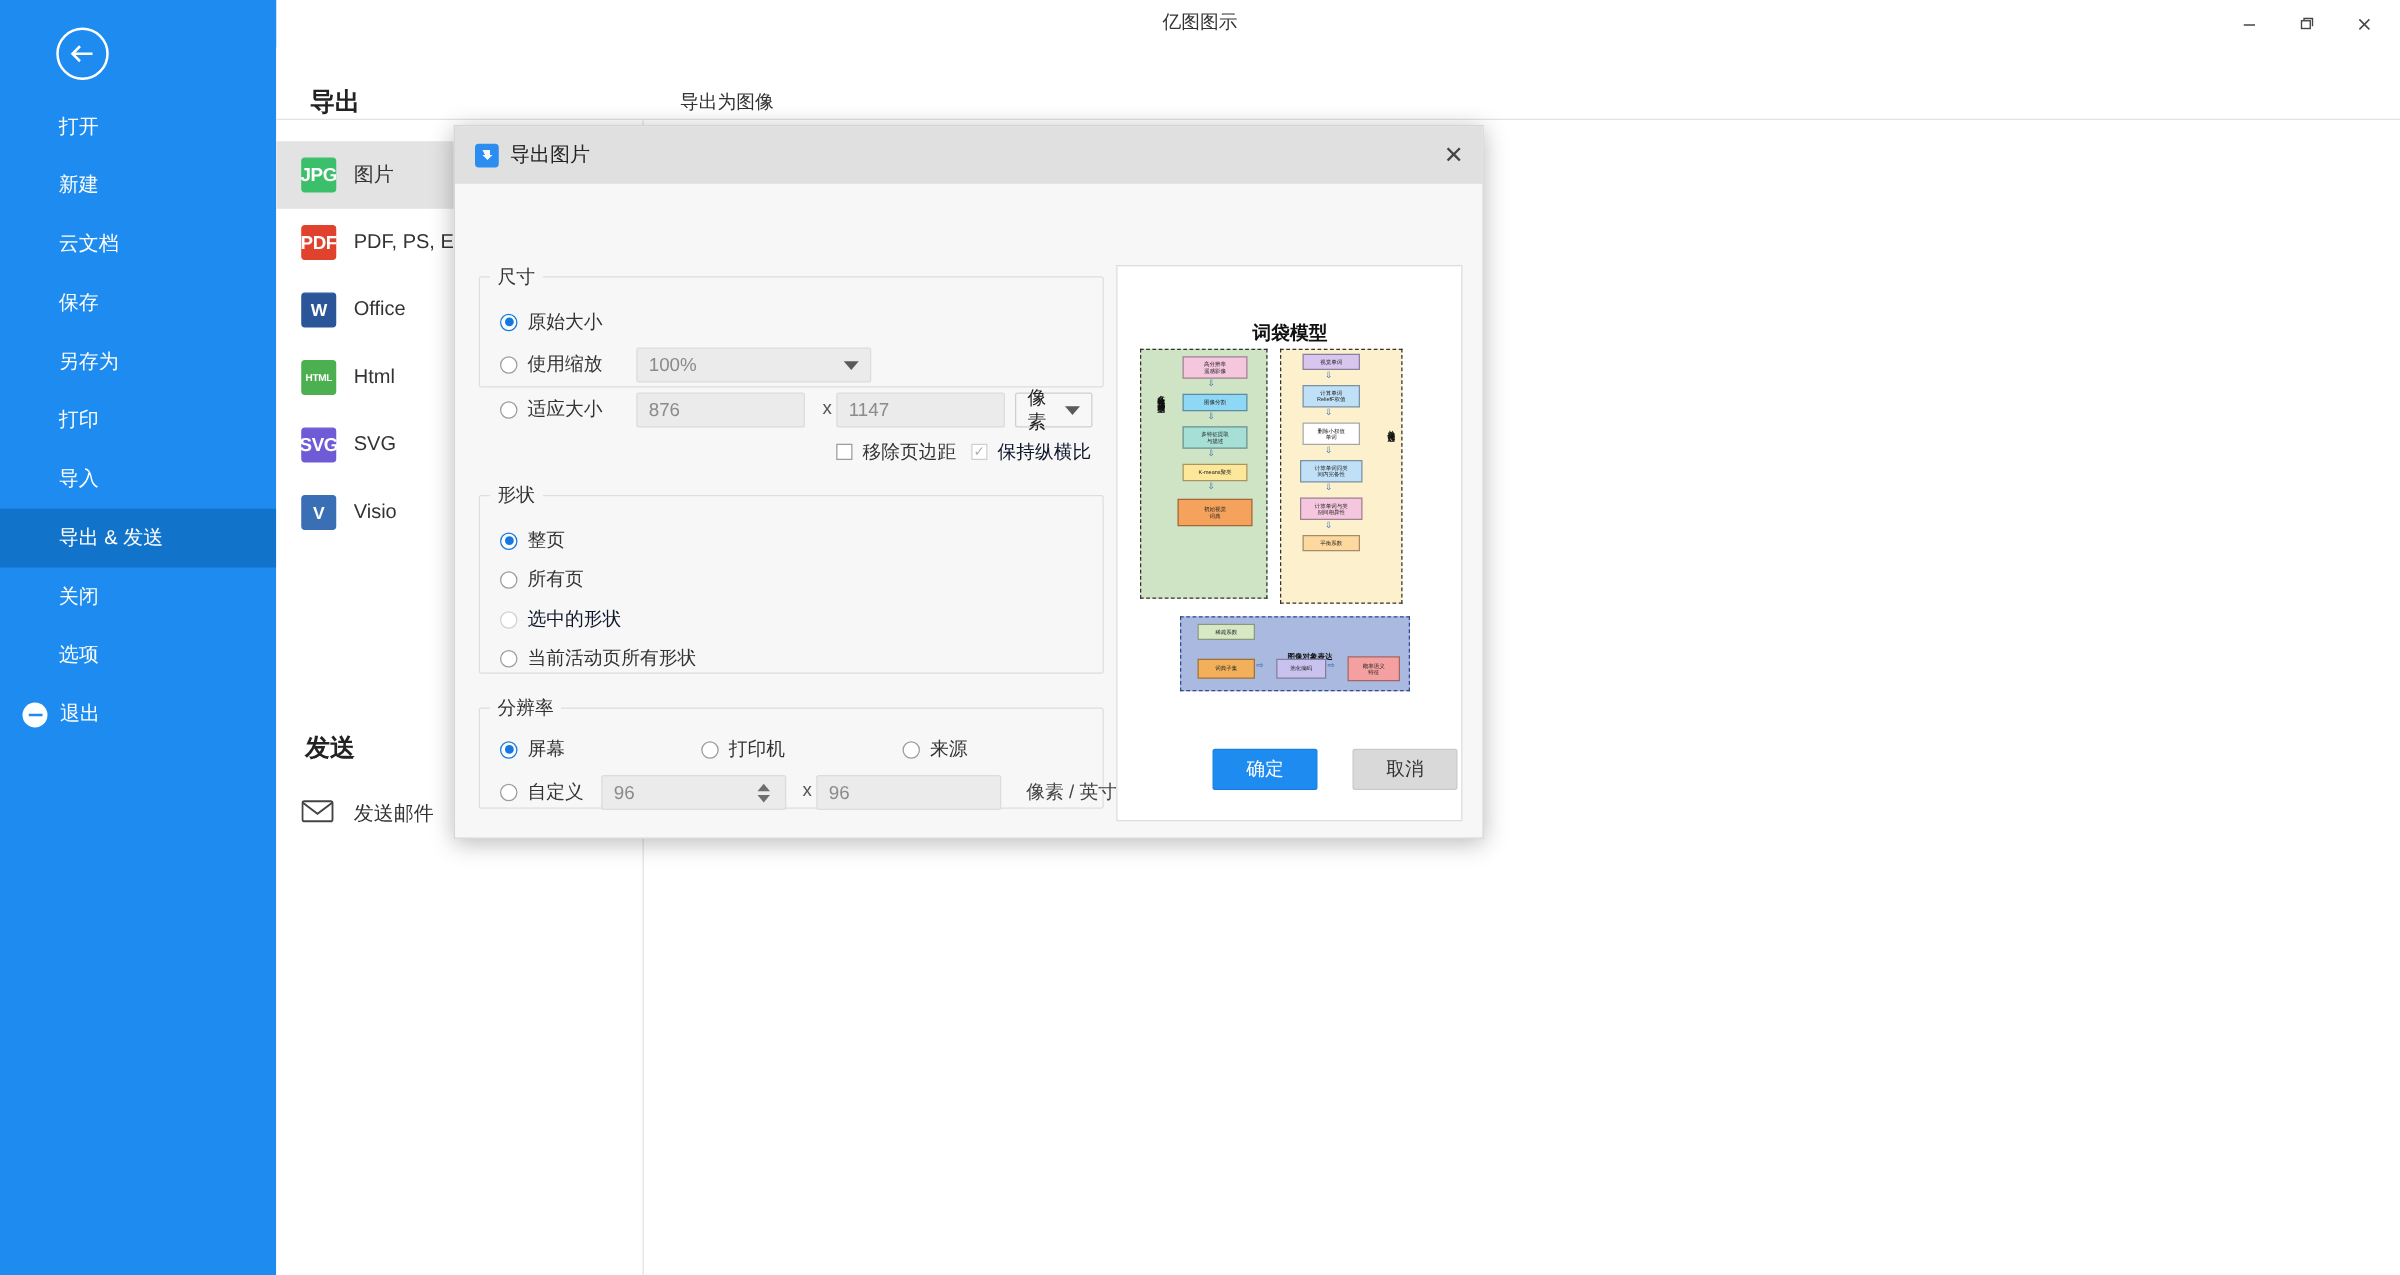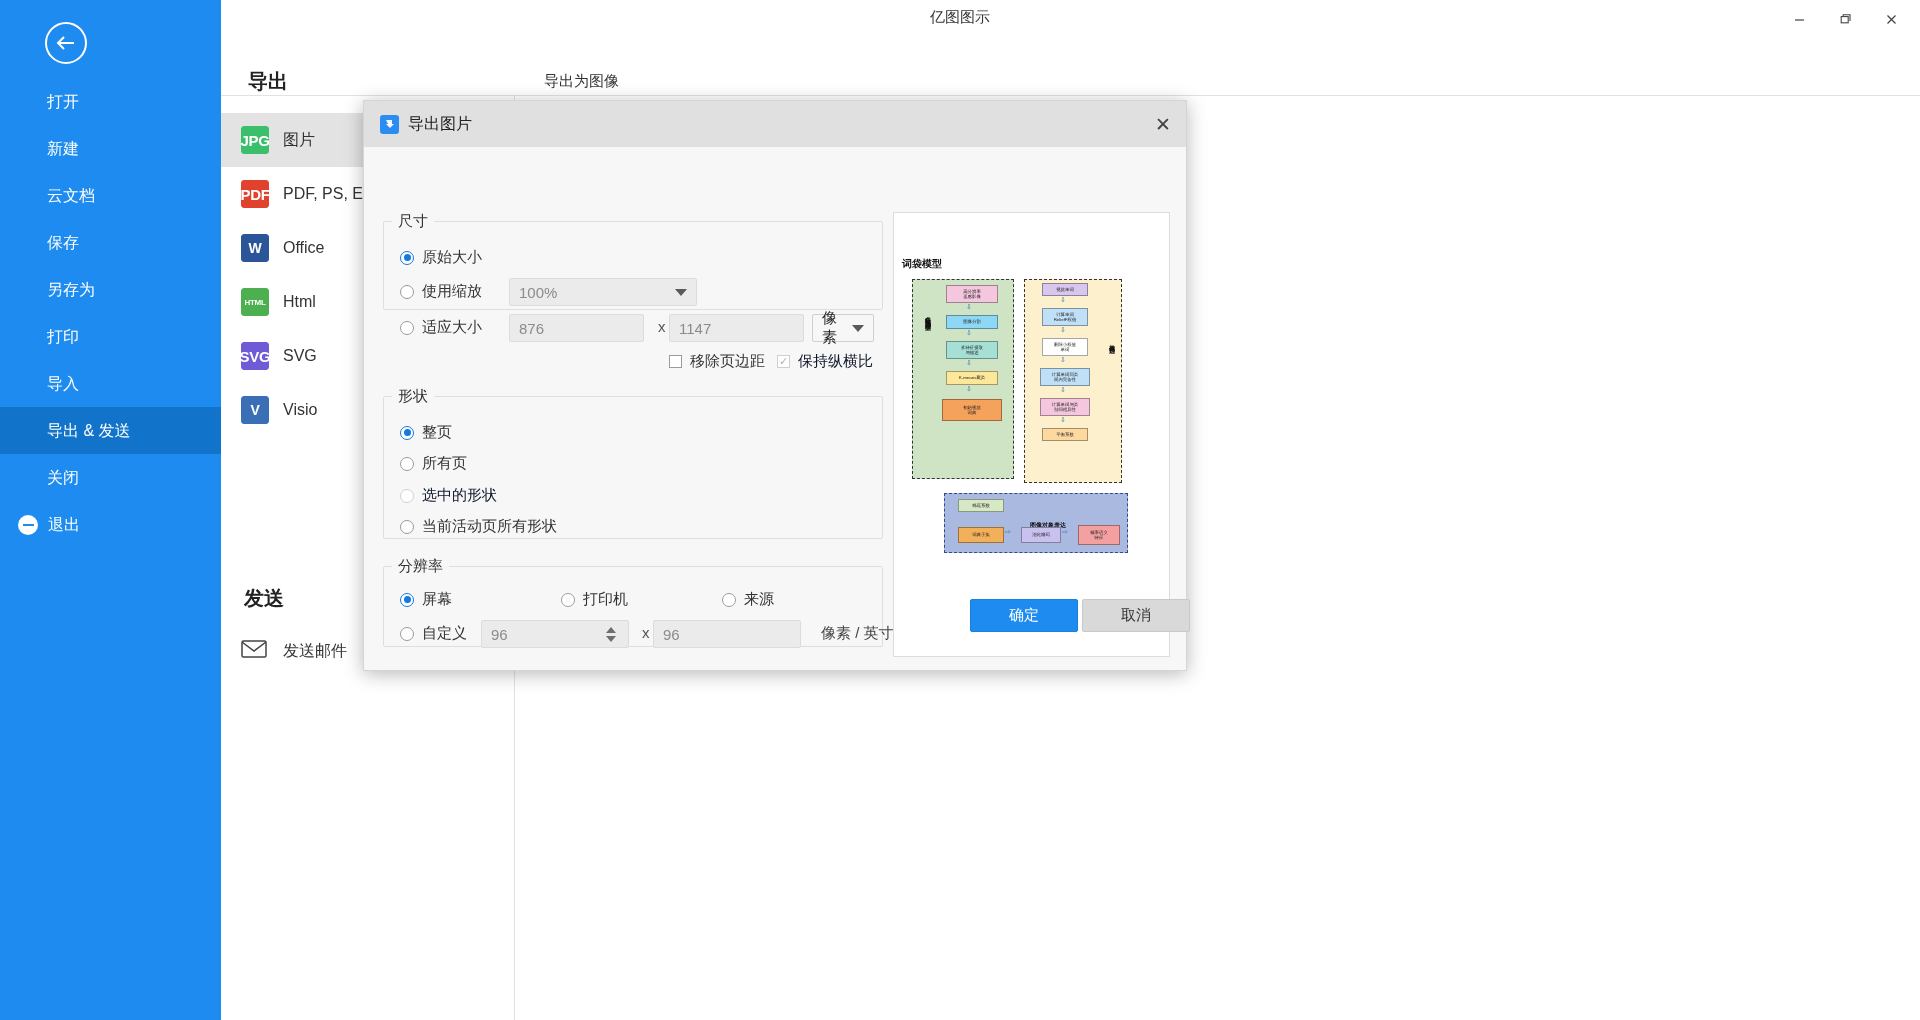--- a/index.html
+++ b/index.html
@@ -174,25 +174,25 @@
   .unitlbl { font-size: 15px; color: #444; margin-left: 10px; }
 
   
   .preview {
     position: absolute; left: 529px; top: 65px; width: 277px; height: 445px;
     border: 1px solid #dcdcdc; background: #fff;
   }
   .pv-page {
     position: absolute; left: 8px; top: 42px; width: 260px; height: 330px; background: #fff;
   }
-  .pv-title { text-align: left; font-size: 10px; font-weight: bold; color: #111; margin-top: 2px; }
+  .pv-title { text-align: center; font-size: 15px; font-weight: bold; color: #111; margin-top: 2px; }
 
   
   .btn {
-    position: absolute; width: 108px; height: 33px; border-radius: 2px;
+    position: absolute; width: 84px; height: 33px; border-radius: 2px;
     font-size: 15px; display: flex; align-items: center; justify-content: center; cursor: pointer;
   }
   .btn-ok { left: 606px; top: 452px; background: #1d8bef; color: #fff; border: 1px solid #1781e0; }
   .btn-cancel { left: 718px; top: 452px; background: #d9d9d9; color: #333; border: 1px solid #c9c9c9; }
 
   
   .d-box { position: absolute; font-size: 4.4px; line-height: 1.25; color: #222;
            display: flex; align-items: center; justify-content: center; text-align: center;
            border: .5px solid rgba(0,0,0,.35); padding: 1px; }
   .d-dash { position: absolute; border: 1px dashed #333; }
@@ -250,20 +250,21 @@
   <div class="sb-list">
     <div class="sb-item">打开</div>
     <div class="sb-item">新建</div>
     <div class="sb-item">云文档</div>
     <div class="sb-item">保存</div>
     <div class="sb-item">另存为</div>
     <div class="sb-item">打印</div>
     <div class="sb-item">导入</div>
     <div class="sb-item active">导出 &amp; 发送</div>
     <div class="sb-item">关闭</div>
+    <div class="sb-item">选项</div>
     <div class="sb-item quit">
       <span class="quit-ic">
           <i></i>
         </span>
       <span>退出</span>
     </div>
   </div>
 </div>
 
 <div class="main">

